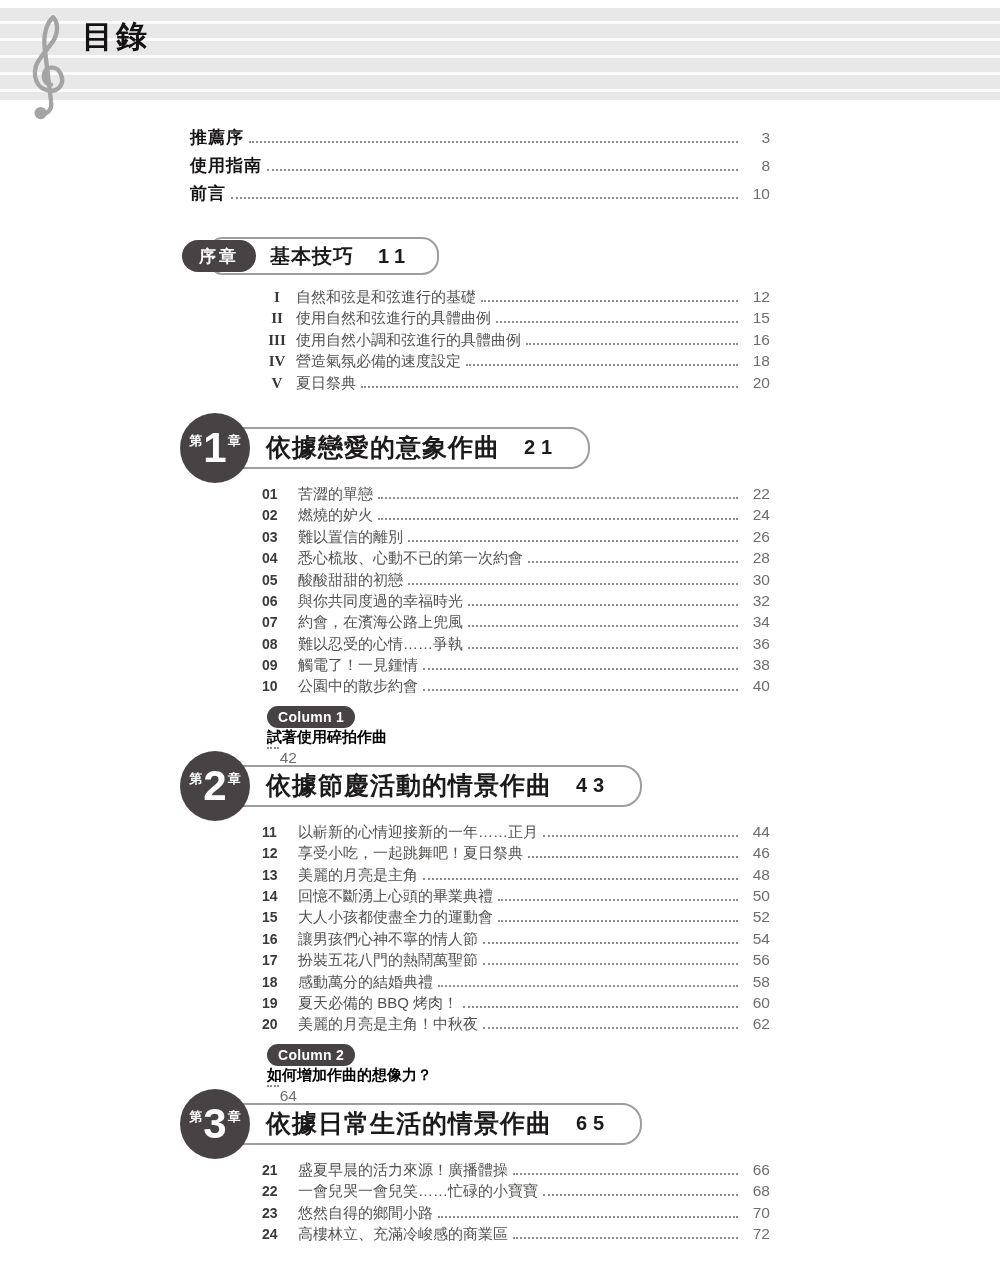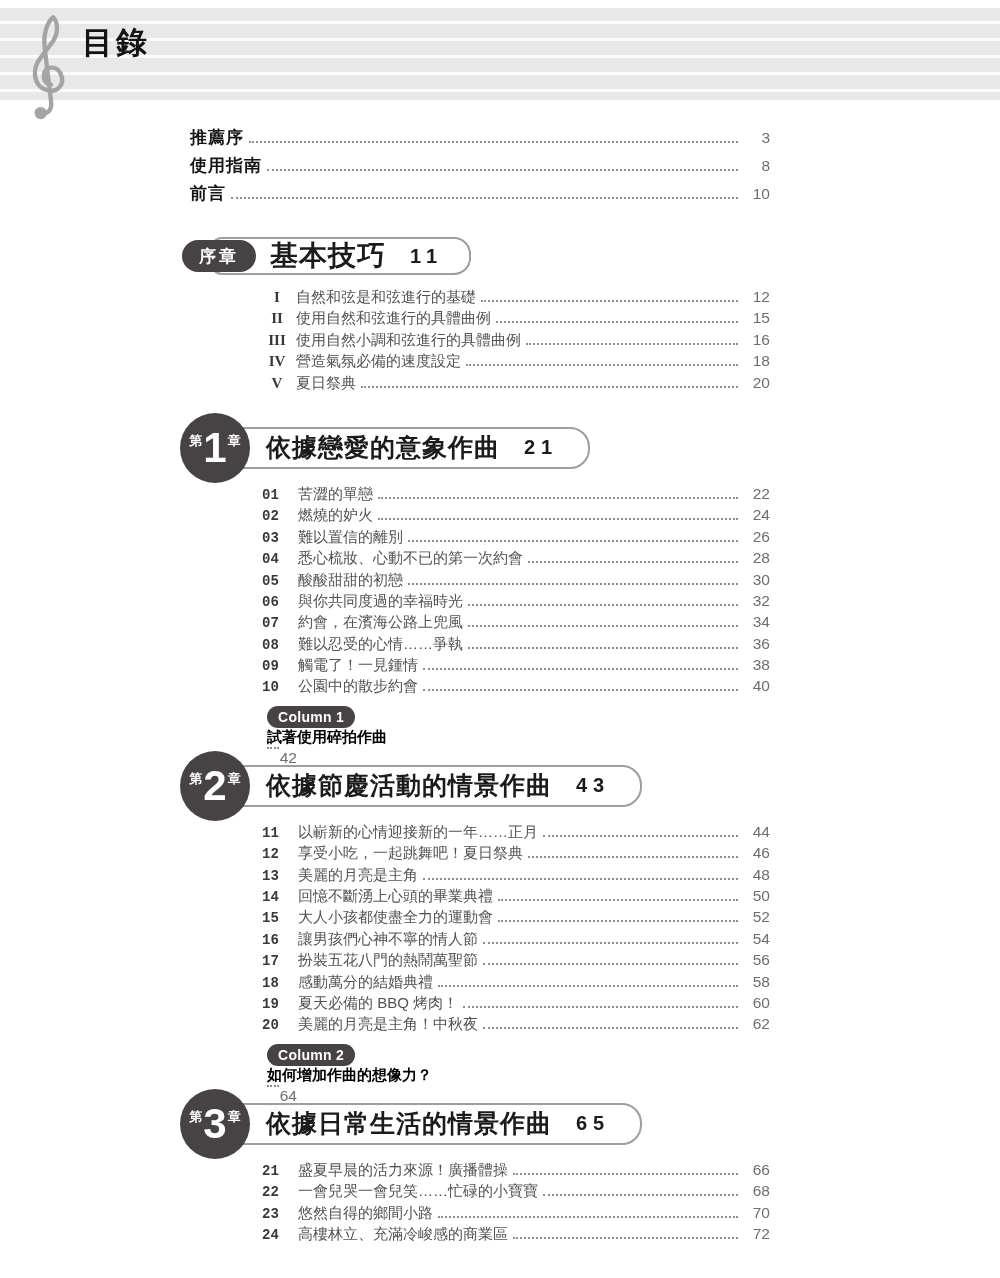--- a/index.html
+++ b/index.html
@@ -5,21 +5,21 @@
   html,body{margin:0;padding:0;background:#fff;}
   .sheet{
     position:relative;width:1000px;height:1278px;background:#fff;overflow:hidden;
     font-family:"Liberation Sans","DejaVu Sans",sans-serif;color:#1b1919;
   }
   
   .staff{position:relative;margin-top:8px;height:92px;background:var(--staff-band,#e9e8e8);}
   .staff-line{position:absolute;left:0;width:100%;height:3px;background:#fbfbfb;}
   .sl1{top:13px;} .sl2{top:30px;} .sl3{top:47px;} .sl4{top:64px;} .sl5{top:81px;}
   .clef{position:absolute;left:26px;top:2px;z-index:2;}
-  .page-title{position:absolute;left:82px;top:14px;font-size:31px;font-weight:bold;
+  .page-title{position:absolute;left:82px;top:8px;font-size:31px;font-weight:bold;
     color:#141212;letter-spacing:3px;}
   
   .content{padding:0 230px 0 190px;}
   .row{display:flex;align-items:baseline;}
   .dots{flex:1 1 auto;min-width:12px;border-bottom:2px dotted #8d8d8d;margin:0 2px 0 5px;}
   .pnum{flex:none;min-width:30px;text-align:right;color:#6f6e6e;font-size:15.5px;}
   
   .front-matter{margin-top:26px;}
   .fm-row{height:28px;}
   .fm-title{font-size:17px;font-weight:bold;color:#161414;letter-spacing:1px;}
@@ -34,28 +34,28 @@
     font-weight:bold;letter-spacing:3px;display:inline-flex;align-items:center;justify-content:center;}
   .circle-badge{flex:none;position:relative;z-index:2;width:70px;height:70px;border-radius:50%;
     background:var(--badge-bg,#474344);color:#fff;display:flex;align-items:center;justify-content:center;}
   .cb-small{font-size:13px;font-weight:bold;transform:translateY(-7px);}
   .cb-num{font-size:42px;font-weight:bold;line-height:1;margin:0 1px;}
   .sec-box{display:inline-flex;align-items:center;height:38px;background:#fff;
     border:2px solid var(--box-border,#9e9e9e);border-radius:12px 20px 20px 12px;
     padding:0 30px 0 52px;margin-left:-38px;}
   .prologue .sec-box{height:34px;padding:0 26px 0 58px;margin-left:-46px;border-radius:12px 17px 17px 12px;}
   .sec-title{font-size:25px;font-weight:bold;color:#1c1a1a;letter-spacing:1px;white-space:nowrap;}
-  .prologue .sec-title{font-size:28px;}
+  .prologue .sec-title{font-size:20px;}
   .sec-page{font-size:20px;font-weight:bold;color:#1c1a1a;margin-left:24px;letter-spacing:6px;}
   
   .entries{margin-left:72px;}
   .prologue .entries{margin-top:12px;}
   .chapter .entries{margin-top:2px;}
   .entry-row{height:21.4px;}
-  .num{flex:none;width:27px;font-weight:bold;color:#3b3938;font-size:14px;font-family:Liberation Mono, monospace;}
+  .num{flex:none;width:27px;font-weight:bold;color:#3b3938;font-size:14px;}
   .num.roman{font-family:"Liberation Serif","DejaVu Serif",serif;font-size:15px;width:20px;
     margin-left:5px;text-align:center;}
   .etitle{font-size:15px;color:#545251;padding-left:9px;white-space:nowrap;}
   
   .column-row{margin-left:72px;margin-top:7px;height:27px;flex-direction:column;}
   .column-badge{flex:none;height:22px;border-radius:12px;padding:0 11px;
     background:var(--badge-bg,#474344);color:#fff;font-size:14px;font-weight:bold;
     letter-spacing:.3px;display:inline-flex;align-items:center;justify-content:center;}
   .ctitle{padding-left:0;font-weight:bold;color:#000000;}
 </style>

